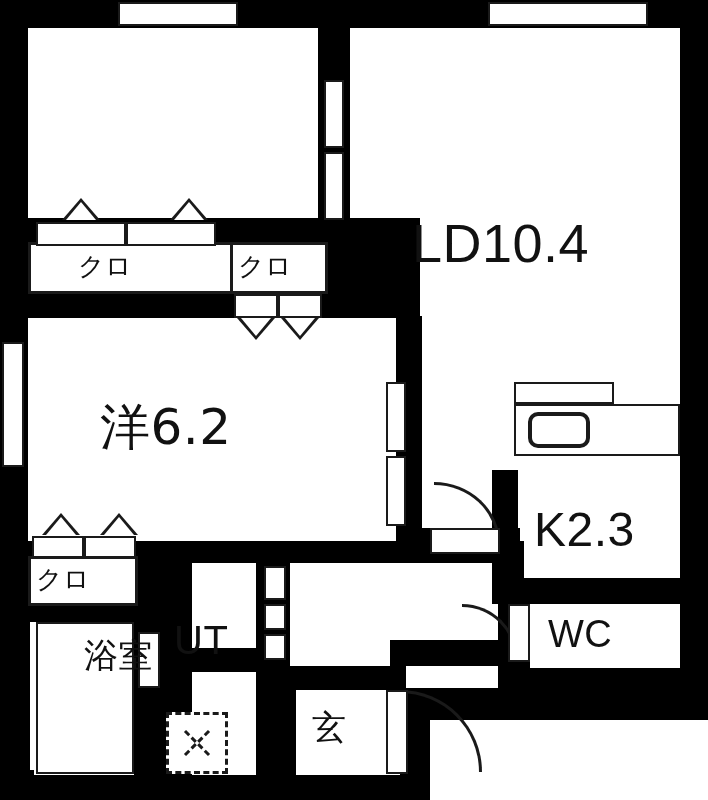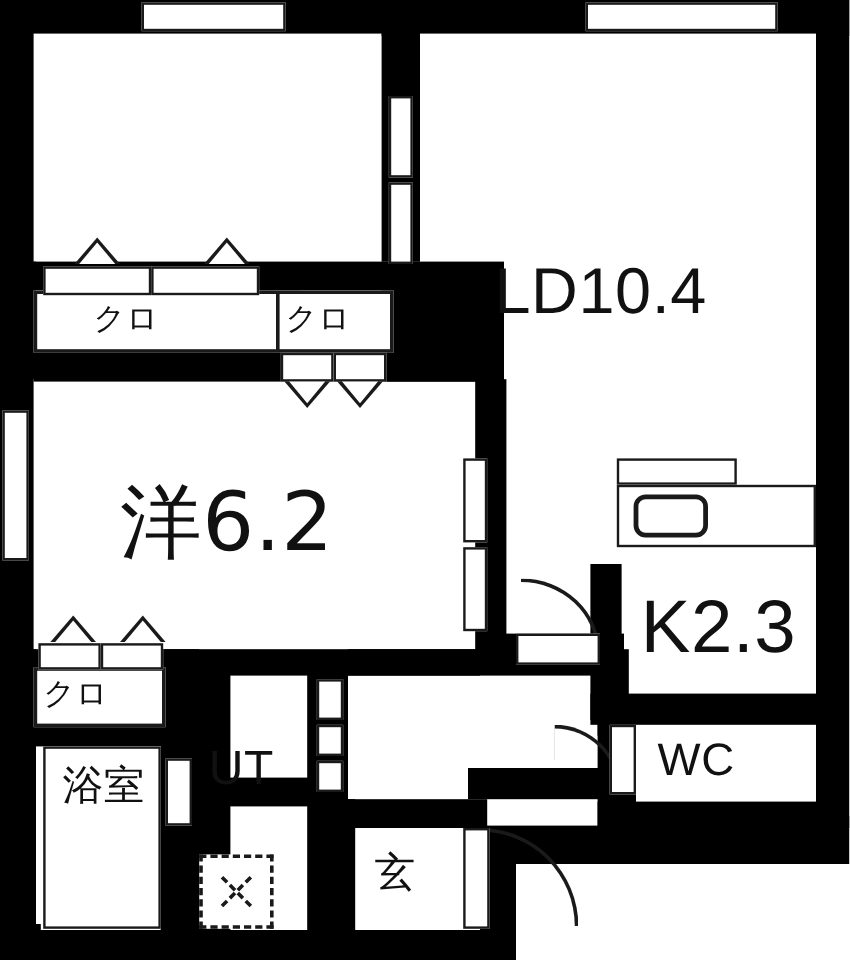--- a/index.html
+++ b/index.html
@@ -43,25 +43,25 @@
     font-weight: 400;
     white-space: nowrap;
     line-height: 1;
     letter-spacing: 0.5px;
   }
   .label.jp { font-family: "DejaVu Sans", "Liberation Sans", sans-serif; }
 
   
   .lbl-yo5   { font-size: 56px; }
   .lbl-ld    { font-size: 54px; }
-  .lbl-yo62  { font-size: 68px; }
-  .lbl-k23   { font-size: 62px; }
+  .lbl-yo62  { font-size: 50px; }
+  .lbl-k23   { font-size: 48px; margin-top: 14px; }
   .lbl-wc    { font-size: 38px; }
   .lbl-ut    { font-size: 40px; }
-  .lbl-yoku  { font-size: 34px; text-align:center; }
+  .lbl-yoku  { font-size: 34px; text-align:center;margin-left:32px; }
   .lbl-gen   { font-size: 34px; }
   .lbl-kuro  { font-size: 26px; }
 
   
   .arc {
     position: absolute;
     border: 3px solid #1a1a1a;
     box-sizing: border-box;
     background: transparent;
   }

